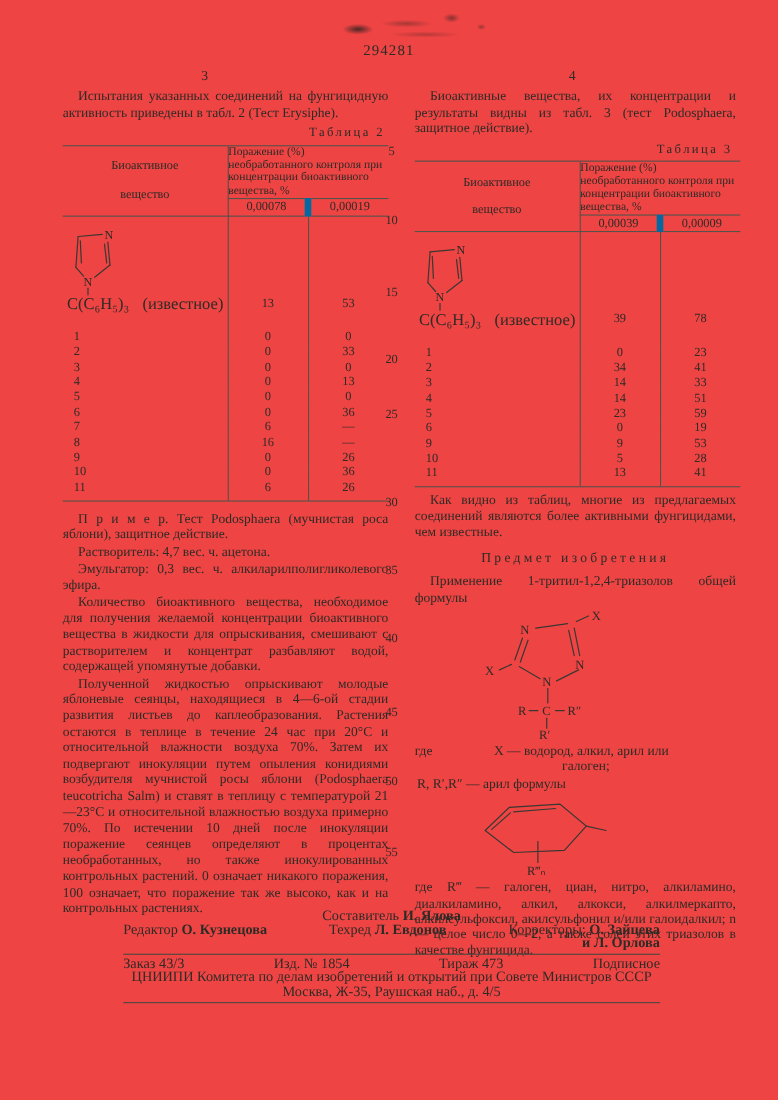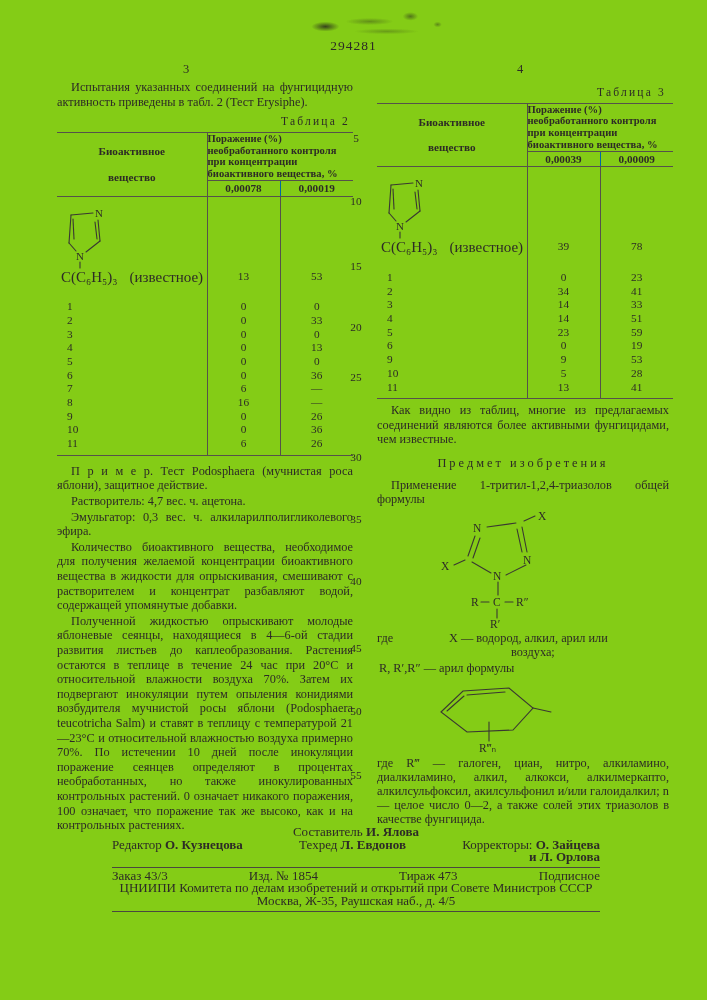--- a/index.html
+++ b/index.html
@@ -1,18 +1,18 @@
 <!DOCTYPE html>
 <html><head>
 <meta charset="utf-8">
 <style>
   html,body{margin:0;padding:0;}
   .page{
     position:relative; width:707px; height:1000px;
-    background:#84cc16; color:#2d2b26; overflow:hidden;
+    background:#ef4444; color:#2d2b26; overflow:hidden;
     font-family:"Liberation Serif", serif;
   }
   
   .smudge{
     position:absolute; left:288px; top:8px; width:170px; height:30px;
     background:
       radial-gradient(ellipse 20px 7px at 22% 62%, rgba(35,33,30,.8), transparent 70%),
       radial-gradient(ellipse 34px 5px at 48% 45%, rgba(35,33,30,.35), transparent 70%),
       radial-gradient(ellipse 11px 6px at 72% 28%, rgba(35,33,30,.5), transparent 70%),
       radial-gradient(ellipse 46px 4px at 58% 78%, rgba(35,33,30,.28), transparent 70%),
@@ -30,30 +30,30 @@
 
   .para, .intro{margin:0; text-align:justify; text-indent:14px;}
   .para{margin-top:1px;}
 
   .table-label{ text-align:right; font-size:11.5px; letter-spacing:2.2px;
     margin:5px 3px 3px 0;}
 
   table.data{width:100%; border-collapse:collapse; table-layout:fixed;
     border-top:1.3px solid #55524a; border-bottom:1.3px solid #55524a;
     font-size:11.3px;}
-  table.data th{font-weight:bold; padding:0;}
+  table.data th{font-weight:normal; padding:0;}
   col.c-sub{width:150px;} col.c-v{width:73px;}
   th.substance{border-right:1px solid #55524a; border-bottom:1.3px solid #55524a;
     font-size:11.2px; vertical-align:middle; text-align:center;}
   th.substance .l2{margin-top:11px;}
   th.damage{font-size:10.6px; line-height:11.8px; padding:5px 5px 3px 7px;
     border-bottom:1px solid #55524a; text-align:left;}
   th.conc{font-size:11.2px; text-align:center; padding:4px 0 6px;
     border-bottom:1.3px solid #55524a;}
-  th.conc1{border-right:1px solid #0369a1;}
+  th.conc1{border-right:6px solid #0369a1;}
   td.c1{border-right:1px solid #55524a;}
   td.c2{border-right:1px solid #55524a;}
   td.num{padding-left:10px; line-height:11.7px;}
   td.val{text-align:center; line-height:11.7px;}
   .known-cell{padding:6px 0 16px 4px;}
   .formula-line{font-size:15px; margin-top:1px; white-space:nowrap;}
   .formula{font-family:"Liberation Serif","DejaVu Sans",serif;}
   .known-note{margin-left:12px;}
   td.known-val{vertical-align:bottom; text-align:center; padding-bottom:17px;}
   tbody.rows tr:first-child td{padding-top:1px;}
@@ -221,20 +221,21 @@
 
     <p class="para">П р и м е р.  Тест Podosphaera (мучнистая роса яблони), защитное действие.</p>
         <p class="para">Растворитель: 4,7 вес. ч. ацетона.</p>
         <p class="para">Эмульгатор: 0,3 вес. ч. алкиларилполигликолевого эфира.</p>
         <p class="para">Количество биоактивного вещества, необходимое для получения желаемой концентрации биоактивного вещества в жидкости для опрыскивания, смешивают с растворителем и концентрат разбавляют водой, содержащей упомянутые добавки.</p>
         <p class="para">Полученной жидкостью опрыскивают молодые яблоневые сеянцы, находящиеся в 4—6-ой стадии развития листьев до каплеобразования. Растения остаются в теплице в течение 24 час при 20°С и относительной влажности воздуха 70%. Затем их подвергают инокуляции путем опыления конидиями возбудителя мучнистой росы яблони (Podosphaera teucotricha Salm) и ставят в теплицу с температурой 21—23°С и относительной влажностью воздуха примерно 70%. По истечении 10 дней после инокуляции поражение сеянцев определяют в процентах необработанных, но также инокулированных контрольных растений. 0 означает никакого поражения, 100 означает, что поражение так же высоко, как и на контрольных растениях.</p>
       </div>
   </div>
 
   <div class="col col-right">
+    <p class="intro">Биоактивные вещества, их концентрации и результаты видны из табл. 3 (тест Podosphaera, защитное действие).</p>
     <div class="table-label">Таблица 3</div>
 
     <table class="data">
       <colgroup>
           <col class="c-sub">
           <col class="c-v">
           <col class="c-v">
         </colgroup>
       <thead>
         <tr>
@@ -348,21 +349,21 @@
       <text x="70" y="96" font-size="11.5">C</text>
       <line x1="82" y1="92" x2="90" y2="92"></line>
       <text x="93" y="96" font-size="11.5">R″</text>
       <line x1="74" y1="99" x2="74" y2="108"></line>
       <text x="67" y="118" font-size="11.5">R′</text>
     </svg>
 
     <div class="where-row">
       <span class="gde">где</span><span class="defx">X — водород, алкил, арил или</span>
     </div>
-    <div class="def-cont">воздуха;</div>
+    <div class="def-cont">галоген;</div>
     <div class="def-r">R, R′,R″ — арил формулы</div>
 
     <svg class="struct svg-benzene" viewBox="0 0 140 76" width="140" height="76">
       <polygon points="14,34 36,13 82,10 106,30 86,52 40,54"></polygon>
       <line x1="40" y1="17" x2="78" y2="14"></line>
       <line x1="20" y1="33" x2="37" y2="18"></line>
       <line x1="106" y1="30" x2="124" y2="34"></line>
       <line x1="62" y1="44" x2="62" y2="63"></line>
       <text x="52" y="74" font-size="11.5">R‴ₙ</text>
     </svg>

